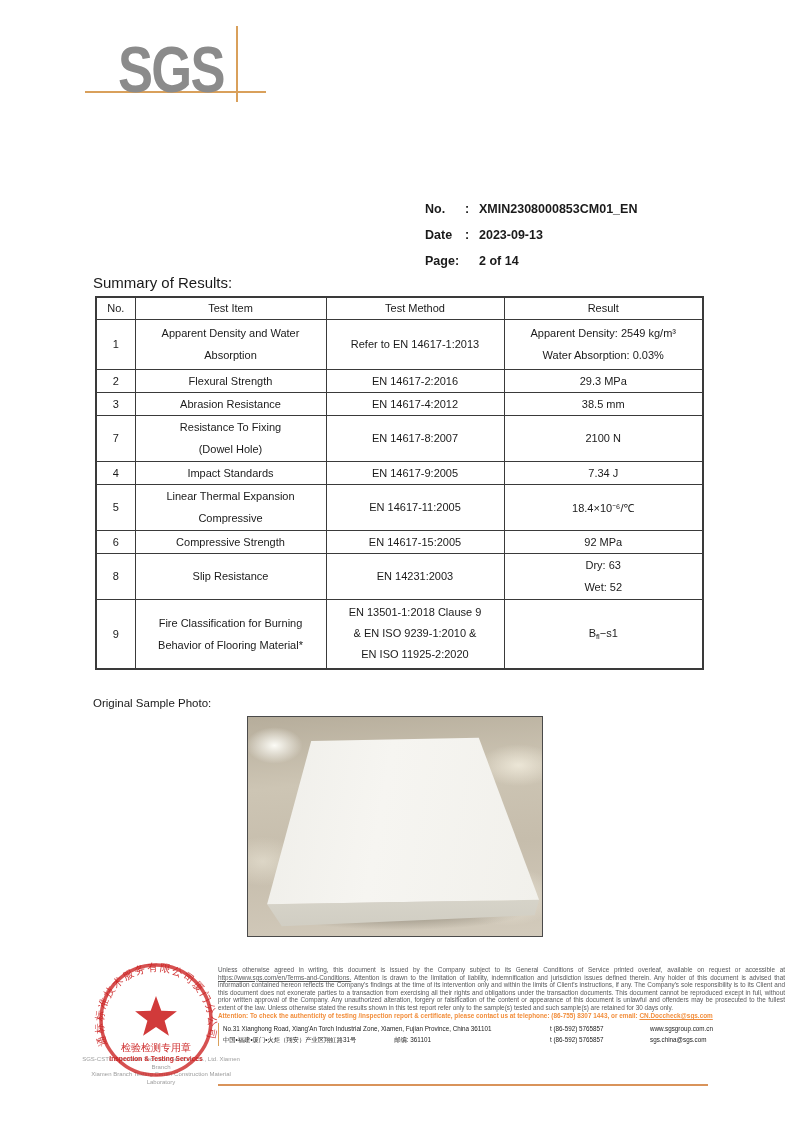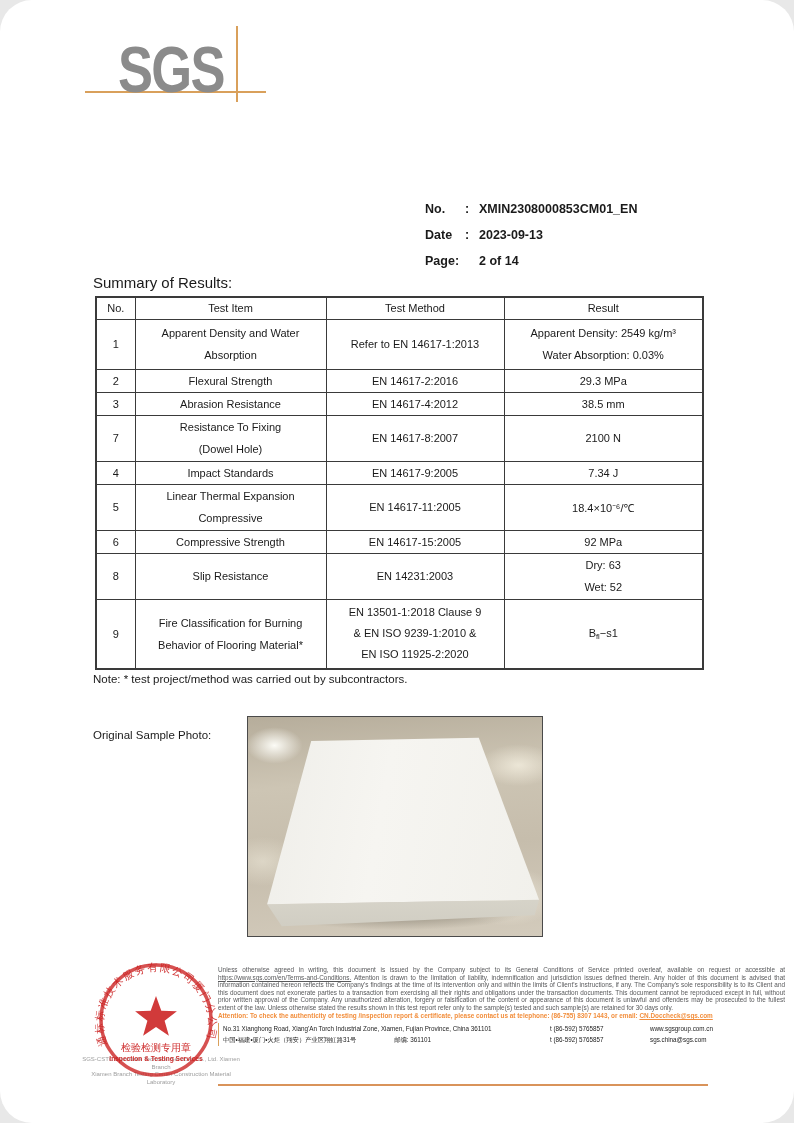--- a/index.html
+++ b/index.html
@@ -1,20 +1,20 @@
 <!DOCTYPE html>
 <html><head>
 <meta charset="utf-8">
 <style>
   * { margin:0; padding:0; box-sizing:border-box; }
   html,body { background:#e8e8e8; }
   .page {
     position:relative; width:794px; height:1123px; margin:0 auto;
     background:#ffffff; overflow:hidden;
-    font-family:"Liberation Sans", sans-serif; color:#1a1a1a;border-radius:32px;
+    font-family:"Liberation Sans", sans-serif; color:#1a1a1a;
   }
 
   
   .logo { position:absolute; left:85px; top:22px; width:185px; height:82px; }
   .logo .sgs-text {
     position:absolute; left:33px; bottom:8px; line-height:0.8;
     font-weight:bold; font-size:64px; letter-spacing:-2px; color:#8b8b8b;
     transform:scaleX(0.82); transform-origin:left bottom;
   }
   .logo .hline { position:absolute; left:0; top:69px; width:181px; height:2px; background:#d9a05b; }
@@ -33,21 +33,21 @@
   table.results td, table.results th { border:1px solid #3a3a3a; text-align:center;
                   vertical-align:middle; padding:0 4px; font-weight:normal; }
   table.results { border:2px solid #3a3a3a; }
   .cell-line { line-height:22px; }
   .cell-line-s { line-height:21px; }
   tr.h22 { height:22px; } tr.h23 { height:23px; } tr.h46 { height:46px; }
   tr.h50 { height:50px; } tr.h70 { height:70px; }
   .sub { font-size:7.5px; vertical-align:-2px; }
 
   .note-line  { position:absolute; left:93px; top:673px; font-size:11.5px; }
-  .photo-label{ position:absolute; left:93px; top:697px; font-size:11.5px;margin-top:32px; }
+  .photo-label{ position:absolute; left:93px; top:697px; font-size:11.5px; }
 
   
   .photo { position:absolute; left:247px; top:716px; width:296px; height:221px;
     border:1px solid #4a4a4a;
     background:
       radial-gradient(40px 26px at 9% 13%, rgba(255,255,250,0.95), rgba(255,255,250,0) 70%),
       radial-gradient(55px 30px at 92% 22%, rgba(246,241,226,0.75), rgba(246,241,226,0) 70%),
       radial-gradient(60px 35px at 5% 66%, rgba(236,231,216,0.6), rgba(236,231,216,0) 70%),
       radial-gradient(75px 42px at 88% 82%, rgba(241,236,223,0.75), rgba(241,236,223,0) 70%),
       linear-gradient(175deg, #b6ad9b 0%, #cdc5b4 30%, #c6bdac 60%, #d3cbbc 100%);
@@ -198,21 +198,20 @@
       <td>
             <div class="cell-line-s">EN 13501-1:2018 Clause 9</div>
             <div class="cell-line-s">&amp; EN ISO 9239-1:2010 &amp;</div>
             <div class="cell-line-s">EN ISO 11925-2:2020</div>
           </td>
       <td><span>B</span><span class="sub">fl</span><span>−s1</span></td>
     </tr>
   </tbody>
     </table>
 
-  <div class="note-line">Note: * test project/method was carried out by subcontractors.</div>
   <div class="photo-label">Original Sample Photo:</div>
 
   <div class="photo">
     <div class="slab-shadow"></div>
     <div class="slab-front"></div>
     <div class="slab-top"></div>
   </div>
 
   <div class="stamp-company">
     <div>SGS-CSTC Standards Technical Services Co., Ltd. Xiamen Branch</div>

